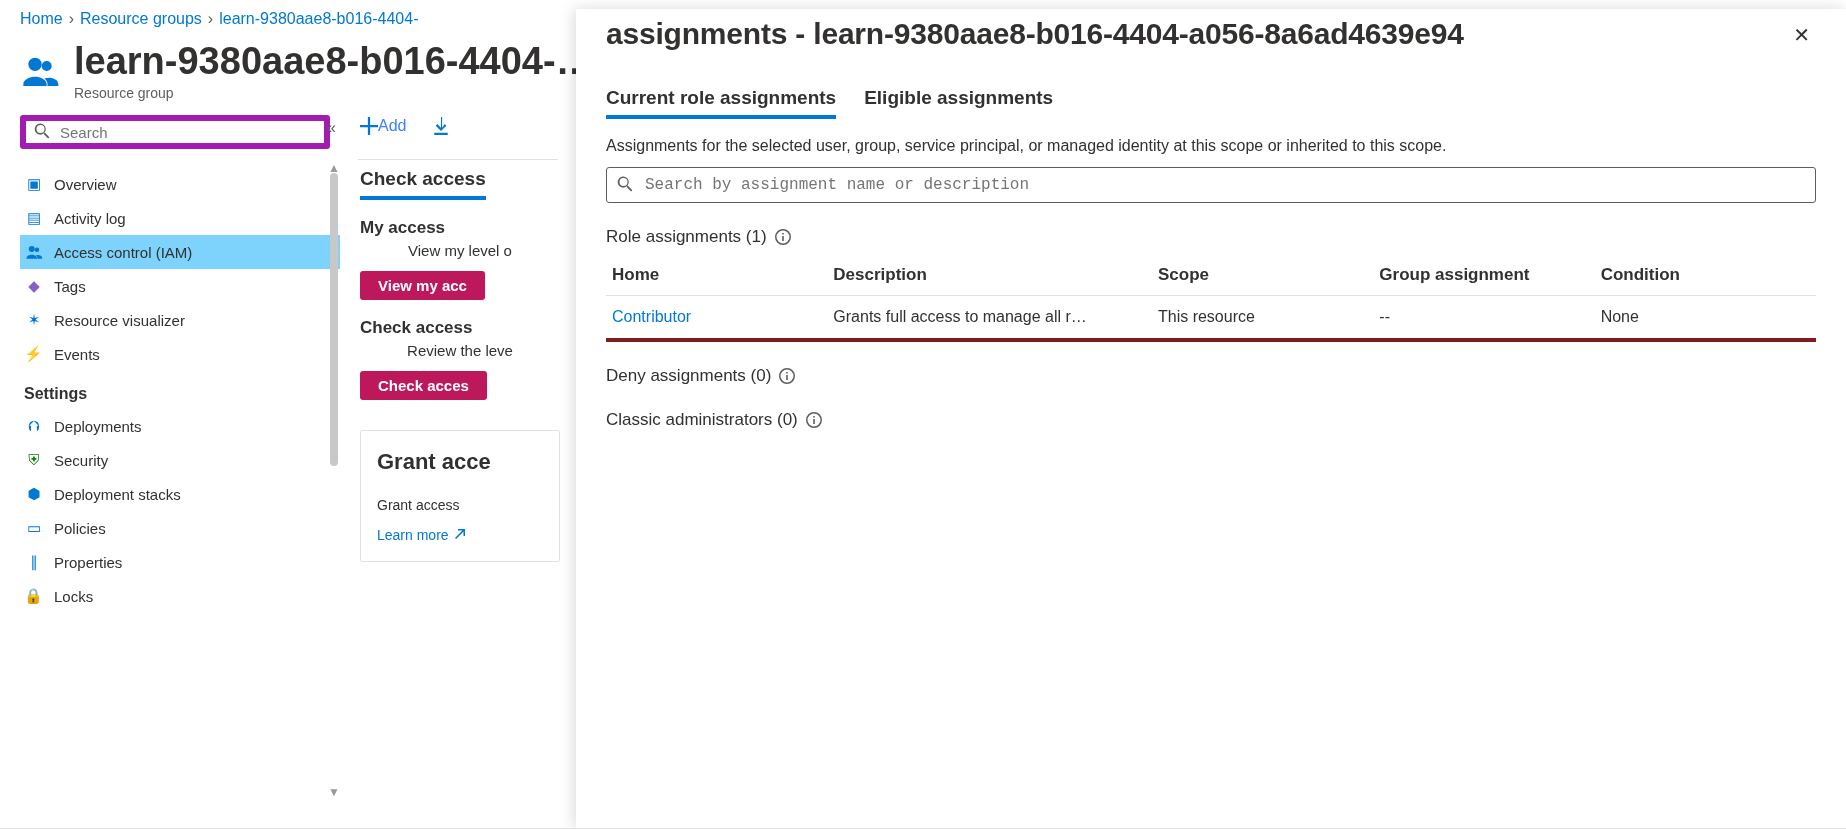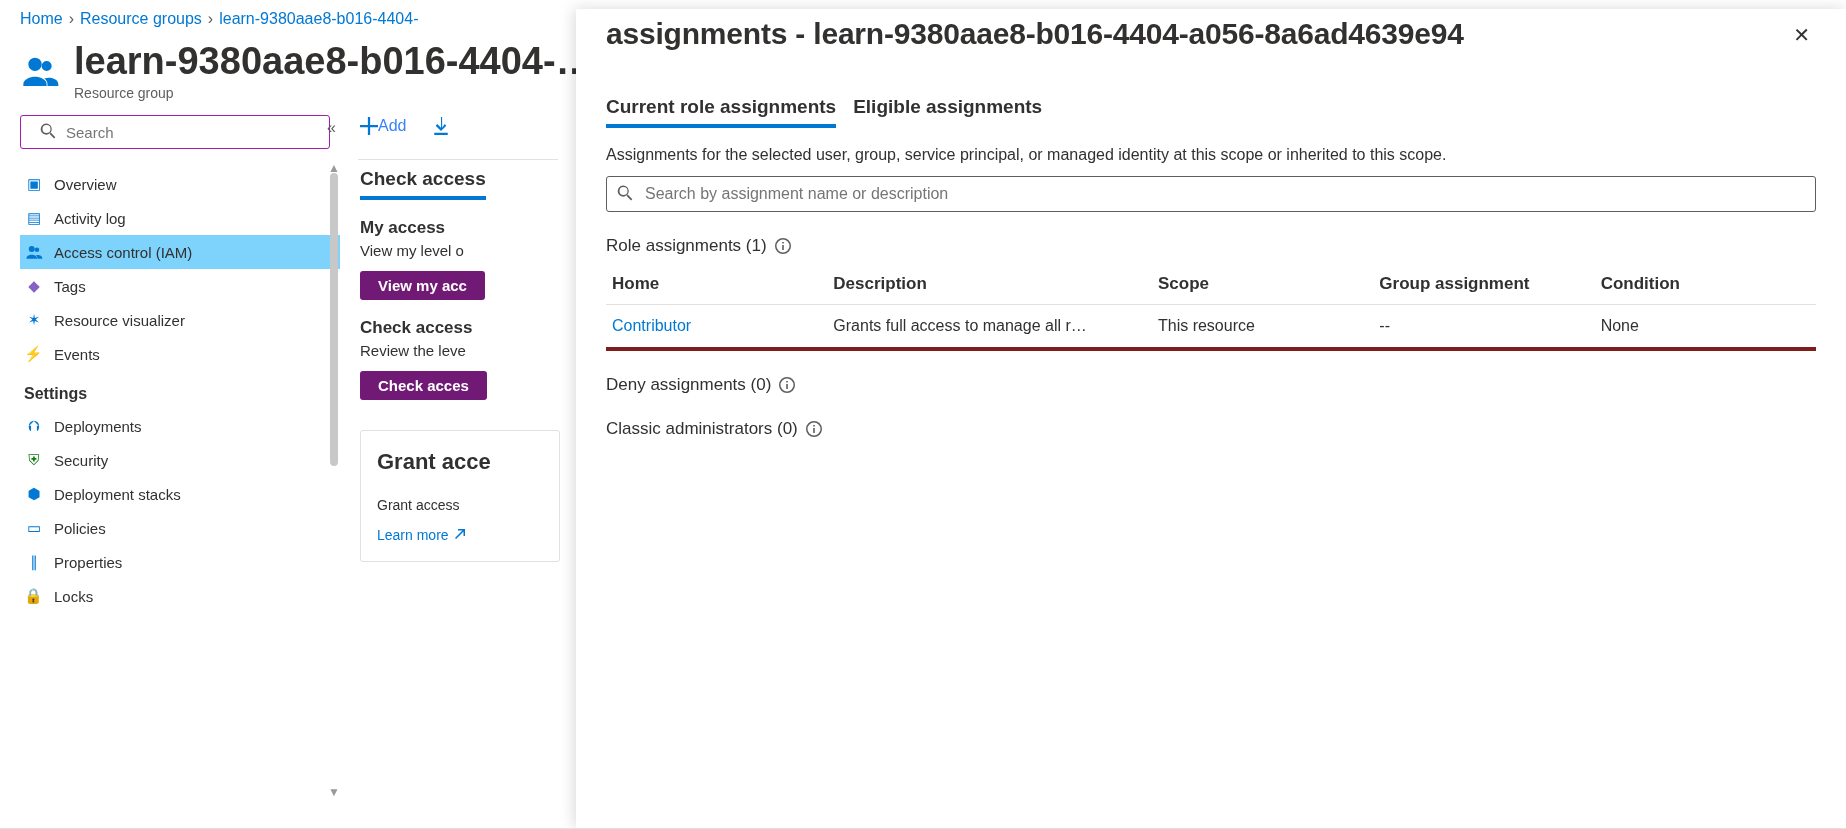--- a/index.html
+++ b/index.html
@@ -38,22 +38,22 @@
 
   
   .sidebar {
     width: 340px; flex:0 0 340px;
     padding: 14px 0 0 20px;
     position: relative;
     border-right: none;
   }
   .search-wrap {
     display:flex; align-items:center;
-    border:1px solid #a21caf; border-radius:3px;
-    padding:4px 19px; width: 310px;
+    border:6px solid #a21caf; border-radius:3px;
+    padding:4px 8px; width: 310px;
     height:34px;
     background:#fff;
   }
   .search-wrap svg { width:16px; height:16px; color:#605e5c; }
   .search-wrap input {
     border:none; outline:none; font-size:15px; margin-left:8px; width:100%;
     background:transparent;
   }
   .collapse-toggle {
     position:absolute; right:4px; top:18px;
@@ -93,24 +93,24 @@
   .midcol .line { border-bottom:1px solid #e1e1e1; margin: 6px 0 8px -2px; width:100%; }
 
   .tab-midlabel {
     font-size:19px; font-weight:600;
     display:inline-block;
     padding-bottom:6px;
     border-bottom:4px solid #0078d4;
   }
   .msec { margin-top:18px; }
   .msec h4 { font-size:17px; font-weight:600; margin:0 0 4px 0; }
-  .msec p  { font-size:15px; color:#323130; margin:0; white-space:nowrap; }
+  .msec p  { font-size:15px; color:#323130; margin:0; white-space:nowrap;text-align:center; }
   .primary-btn {
     display:inline-block;
-    background:#701a75; color:#fff;
+    background:#be185d; color:#fff;
     font-size:15px; font-weight:600;
     padding:6px 18px; border-radius:3px;
     margin-top:12px; cursor:pointer;
     white-space:nowrap;
   }
   .card {
     border:1px solid #e1e1e1; border-radius:3px;
     padding:18px 16px; margin-top:30px;
   }
   .card h3 { font-size:22px; font-weight:600; margin:0 0 22px 0; }
@@ -124,34 +124,34 @@
     background:#fff;
     box-shadow: -2px 0 14px rgba(0,0,0,0.15);
     padding: 8px 30px 20px 30px;
   }
   .panel-header {
     display:flex; align-items:flex-start; justify-content:space-between;
   }
   .panel-title { font-size:30px; font-weight:600; letter-spacing:-.2px; }
   .close-x { font-size:20px; color:#323130; cursor:pointer; padding:6px; }
 
-  .panel-tabs { display:flex; gap:17px; margin-top:37px; }
+  .panel-tabs { display:flex; gap:28px; margin-top:28px; }
   .ptab { font-size:19px; font-weight:600; padding:6px 0; cursor:pointer; color:#323130; border-bottom:4px solid transparent; }
   .ptab.sel { border-bottom-color:#0078d4; }
 
   .panel-desc { font-size:16px; margin:18px 0 12px 0; color:#323130; }
 
   .panel-search {
     display:flex; align-items:center;
     border:1px solid #605e5c; border-radius:3px;
     padding:5px 10px; height:36px;
     width:100%;
   }
   .panel-search svg { width:16px;height:16px;color:#605e5c;}
-  .panel-search input { border:none;outline:none;font-size:16px;margin-left:10px;width:100%; background:transparent;}
+  .panel-search input { border:none;outline:none;font-size:16px;margin-left:10px;width:100%; background:transparent;font-family:Liberation Mono, monospace;}
 
   .grp-heading { font-size:17px; margin-top:24px; display:flex; align-items:center; gap:8px; }
   .info-icon { width:16px;height:16px;color:#605e5c; }
 
   table.assign {
     width:100%; border-collapse:collapse; margin-top:8px; table-layout:fixed;
   }
   table.assign th {
     text-align:left; font-size:17px; font-weight:600;
     padding:10px 6px; border-bottom:1px solid #e1e1e1;

